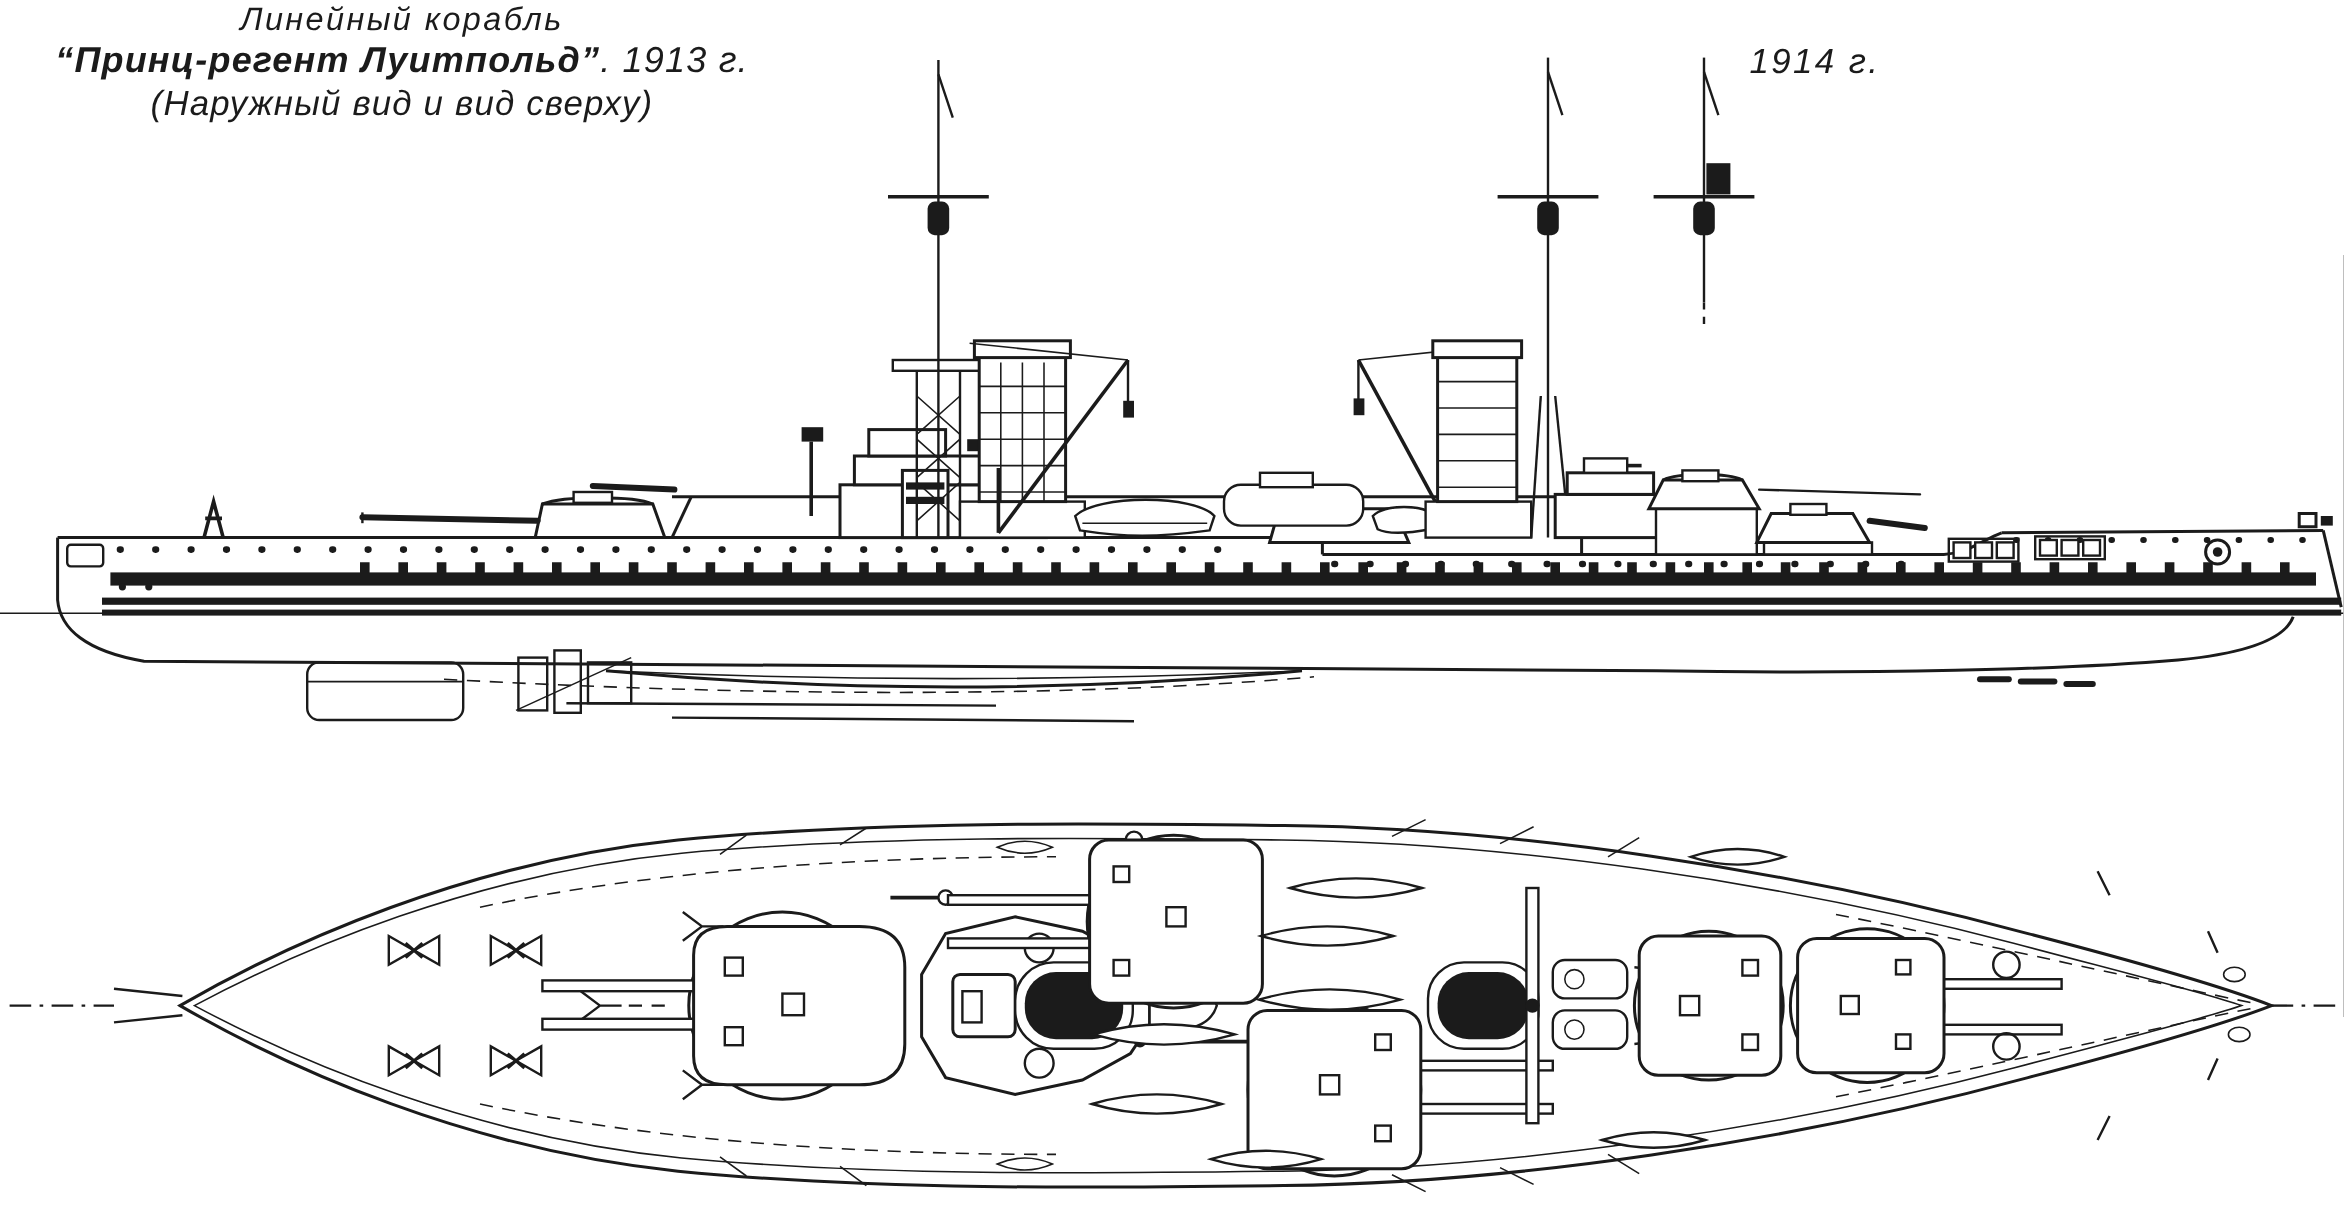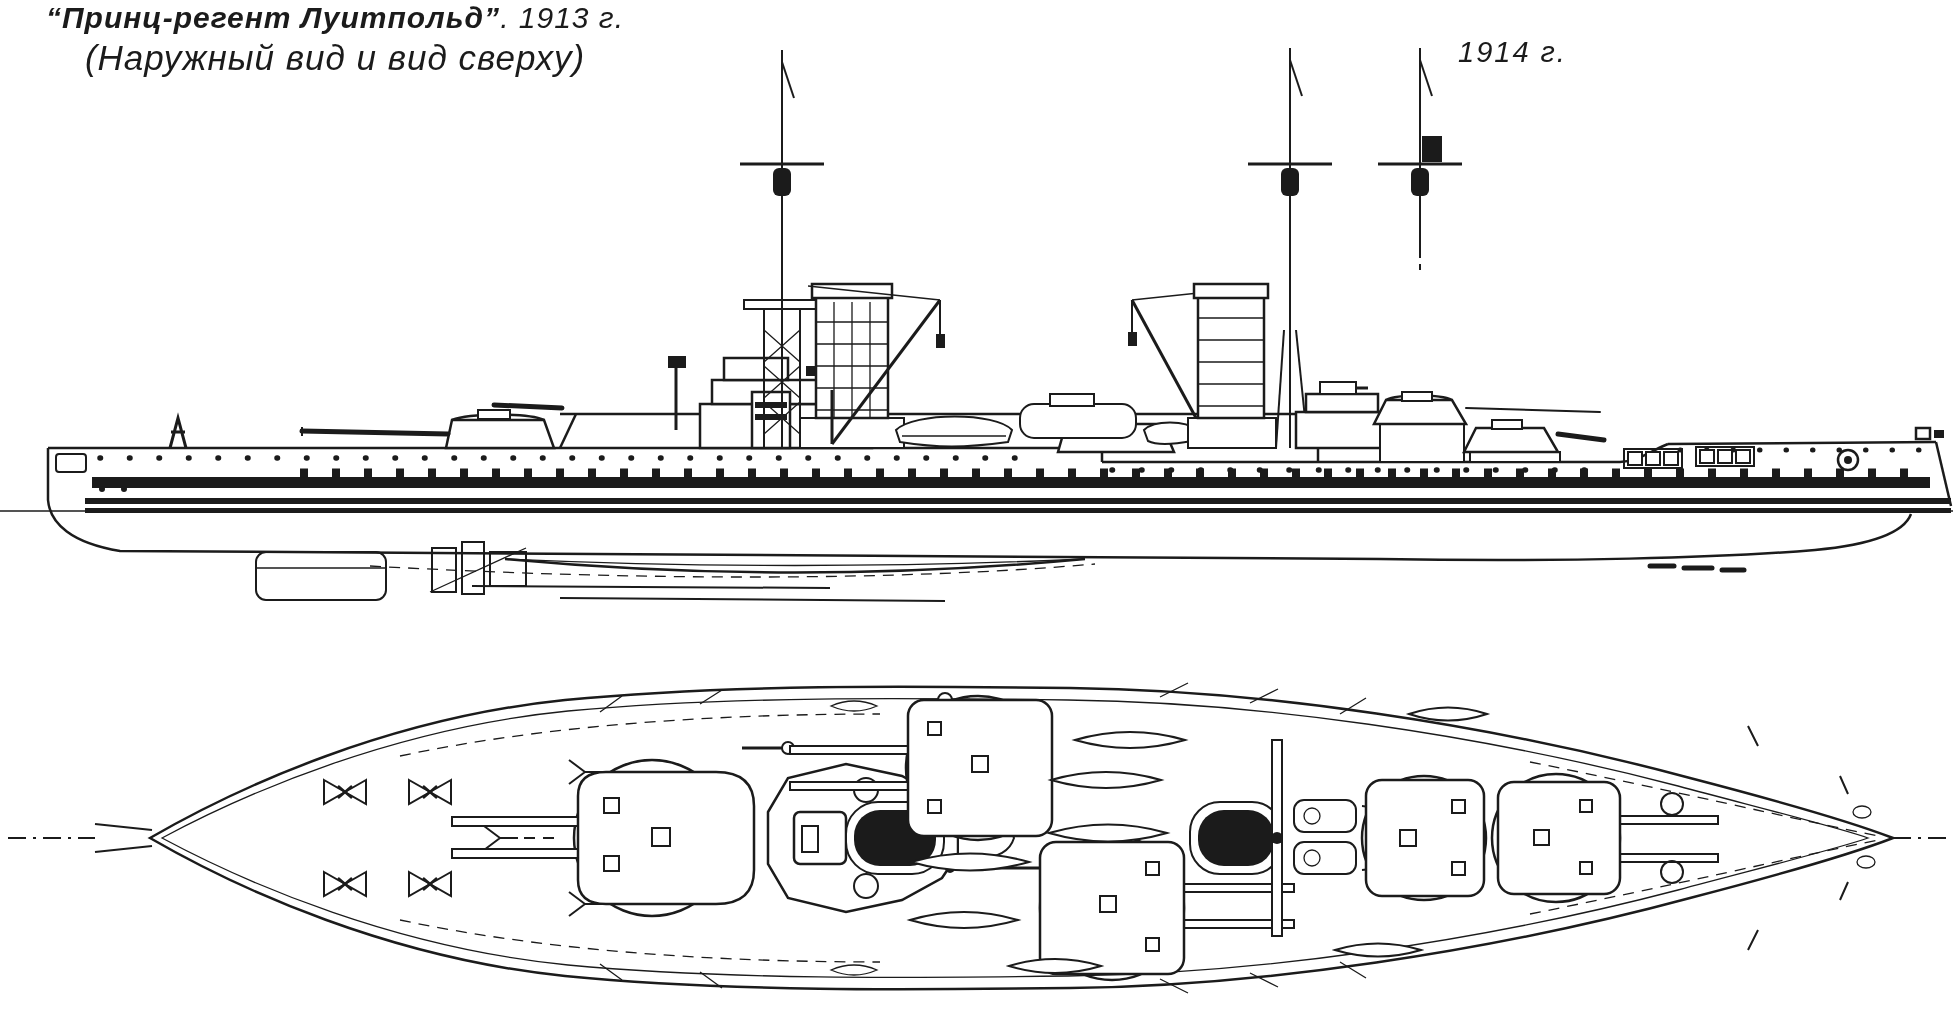--- a/index.html
+++ b/index.html
@@ -9,21 +9,21 @@
     background:var(--paper); overflow:hidden;
     font-family:"Liberation Sans", sans-serif;
   }
   .title-block {
     position:absolute; left:0; top:6; width:670px;
     text-align:center; color:var(--ink); font-style:italic; line-height:1.22;
   }
   .t1 { font-size:27px; letter-spacing:2px; }
   .t2 { font-size:30px; letter-spacing:1px; }
   .t2 .shipname { font-weight:bold; }
-  .t3 { font-size:35px; letter-spacing:1px; }
+  .t3 { font-size:29px; letter-spacing:1px; }
   .year-label {
     position:absolute; left:1458px; top:36px;
     font-size:29px; font-style:italic; color:var(--ink); letter-spacing:2px;text-align:center;
   }
   svg { position:absolute; left:0; top:0; }
   svg * { stroke:var(--ink); fill:none; stroke-width:2; }
   .f  { fill:var(--ink); stroke:none; }
   .w  { fill:#fff; }
   .dots  { stroke-width:5.5; stroke-dasharray:0.5 29; stroke-linecap:round; }
   .dots2 { stroke-width:5;   stroke-dasharray:0.5 26; stroke-linecap:round; }
@@ -34,20 +34,21 @@
   .med  { stroke-width:2.5; }
   .bar3 { stroke-width:3; }
   .gun  { stroke-width:5; stroke-linecap:round; }
 </style>
 </head>
 <body>
 
 <div class="sheet">
 
   <div class="title-block">
+    <div class="t1">Линейный  корабль</div>
     <div class="t2"><span class="shipname">“Принц-регент  Луитпольд”</span><span>. 1913 г.</span></div>
     <div class="t3">(Наружный  вид  и  вид  сверху)</div>
   </div>
 
   <div class="year-label">1914 г.</div>
 
   <svg width="1953" height="1022" viewBox="0 0 1953 1022">
 
     <g>
 

